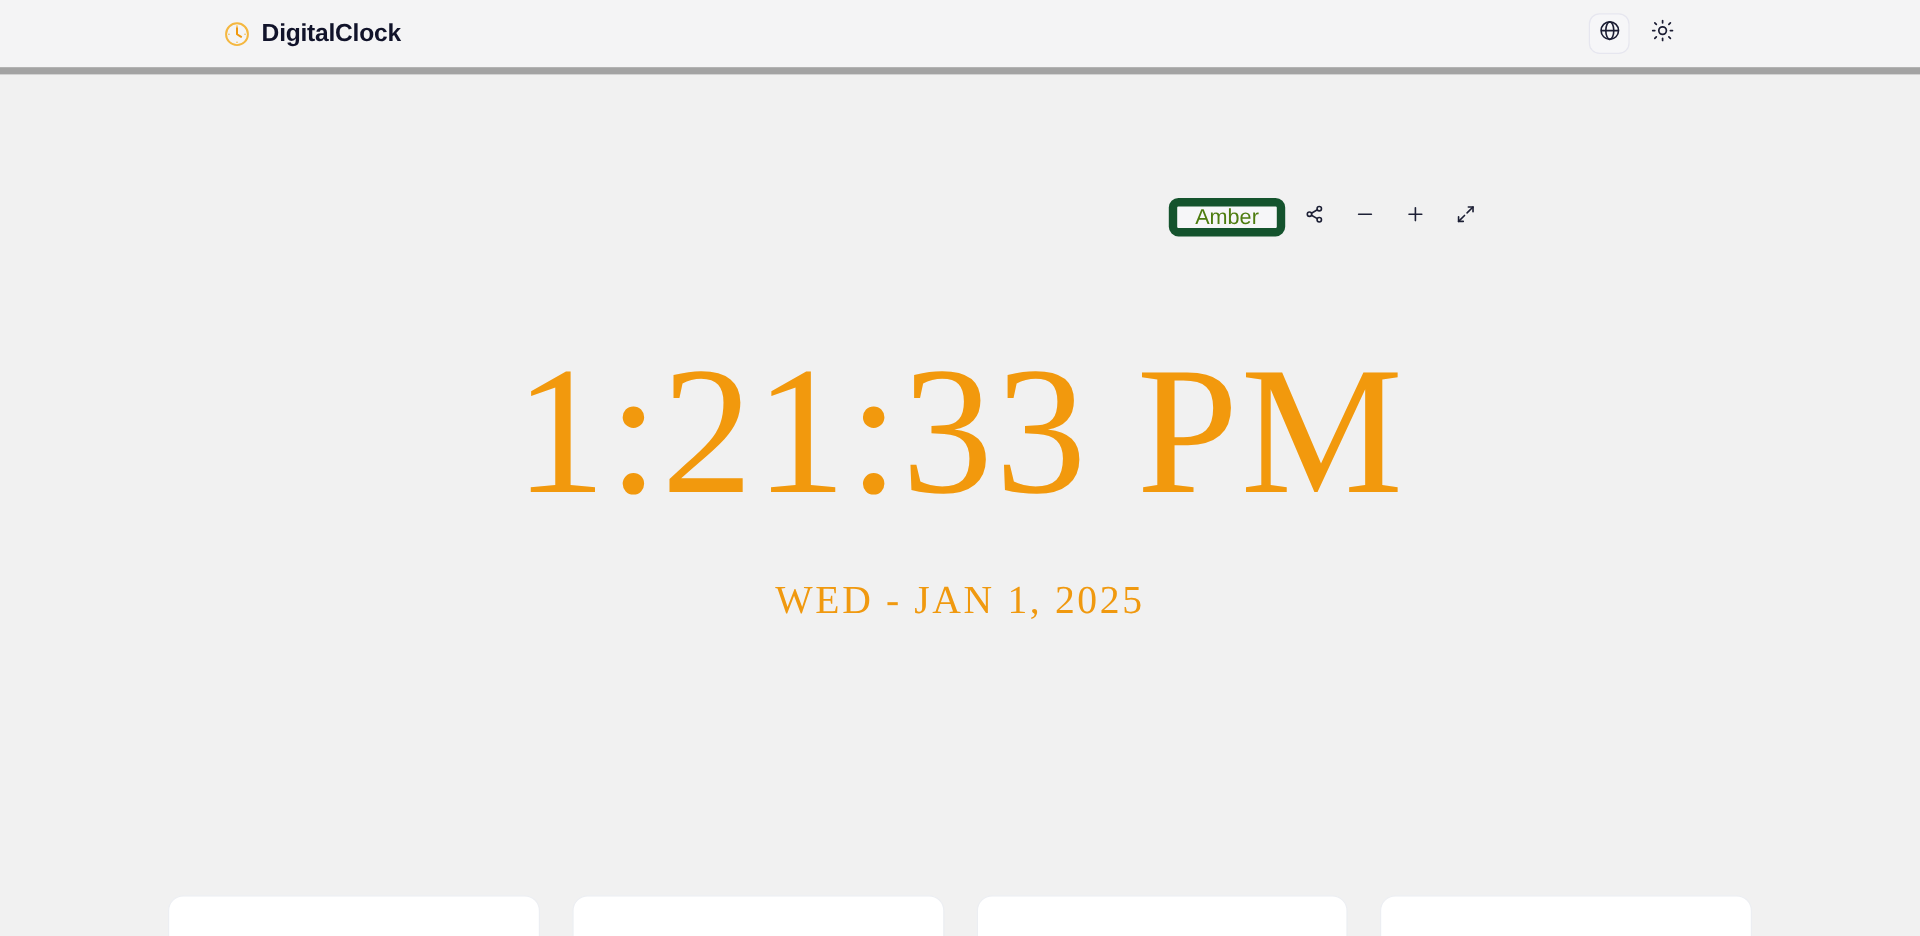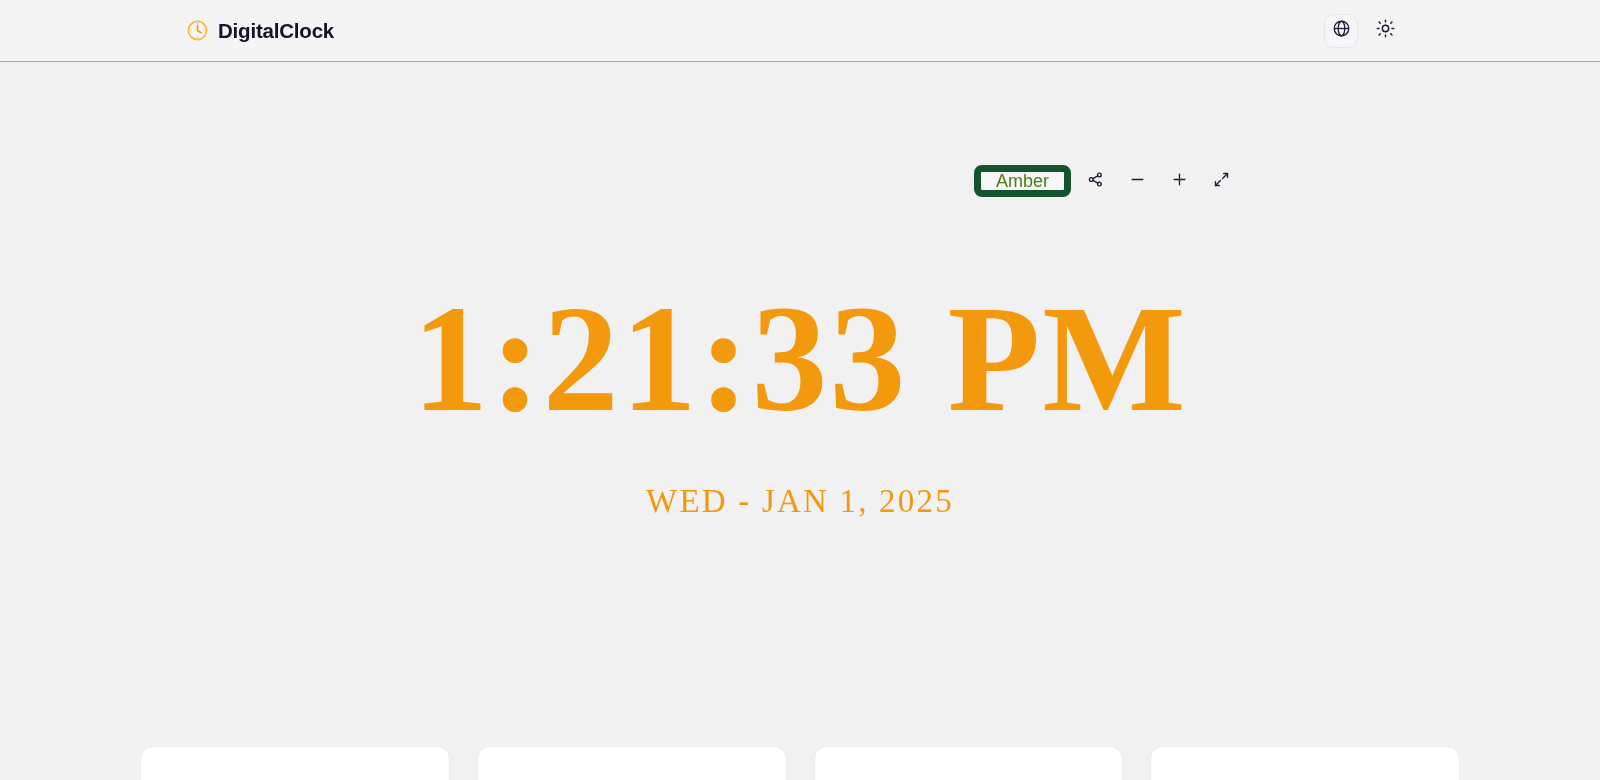--- a/index.html
+++ b/index.html
@@ -13,21 +13,21 @@
   body {
     background: #f1f1f1;
     font-family: "Liberation Sans", sans-serif;
     -webkit-font-smoothing: antialiased;
   }
 
   
   .header {
     height: 62px;
     background: #f4f4f5;
-    border-bottom: 1px solid #a3a3a3;
+    border-bottom: 6px solid #a3a3a3;
     display: flex;
     align-items: center;
     position: relative;
     text-align: center;
   }
 
   .brand {
     display: flex;
     align-items: center;
     gap: 9px;
@@ -133,21 +133,20 @@
     line-height: 1.2;
   }
   .clock-time {
     font-family: "Liberation Serif", serif;
     font-size: 152px;
     color: #f2990d;
     line-height: 1;
     letter-spacing: 2px;
     margin-top: 28px;
     white-space: nowrap;
-    font-weight: bold;
   }
   .clock-date {
     font-family: "Liberation Serif", serif;
     font-size: 33px;
     color: #f0990f;
     letter-spacing: 2.2px;
     margin-top: 48px;
     white-space: nowrap;
   }
 

